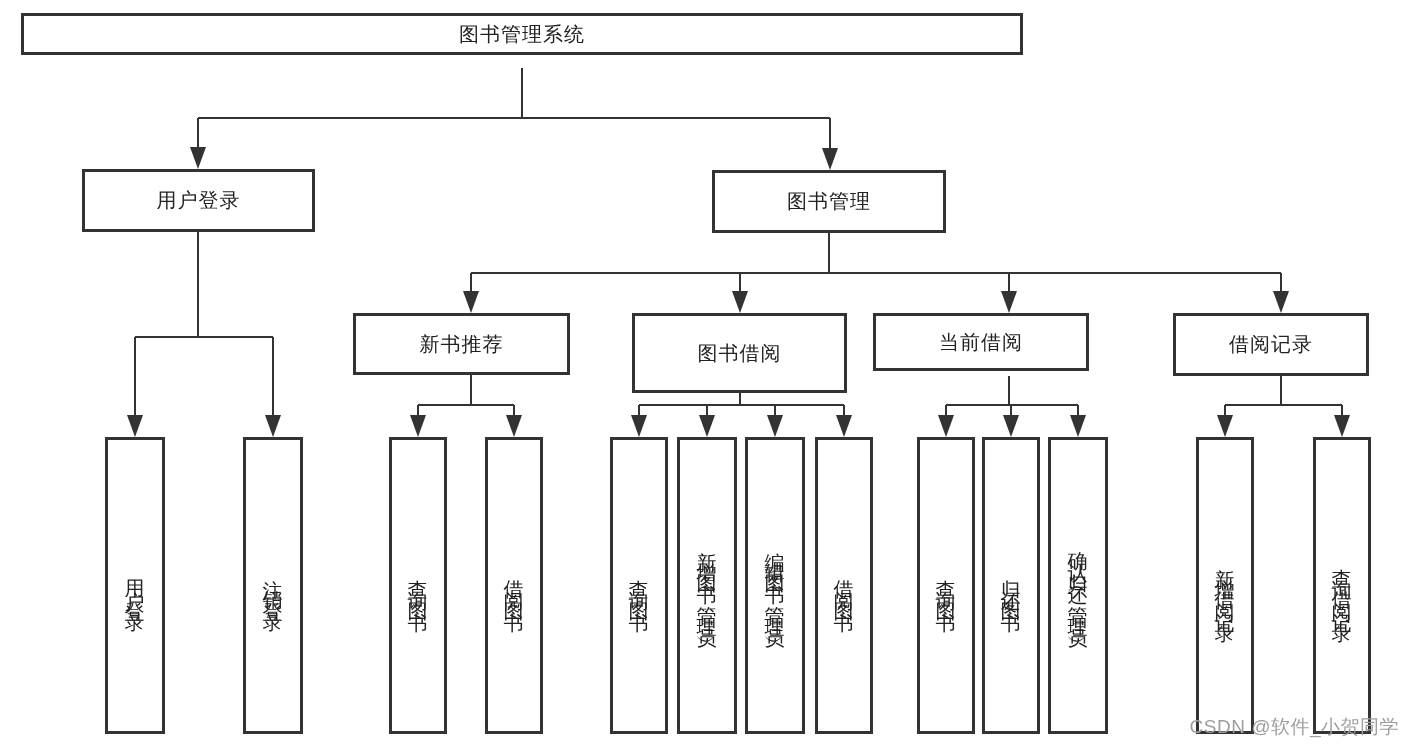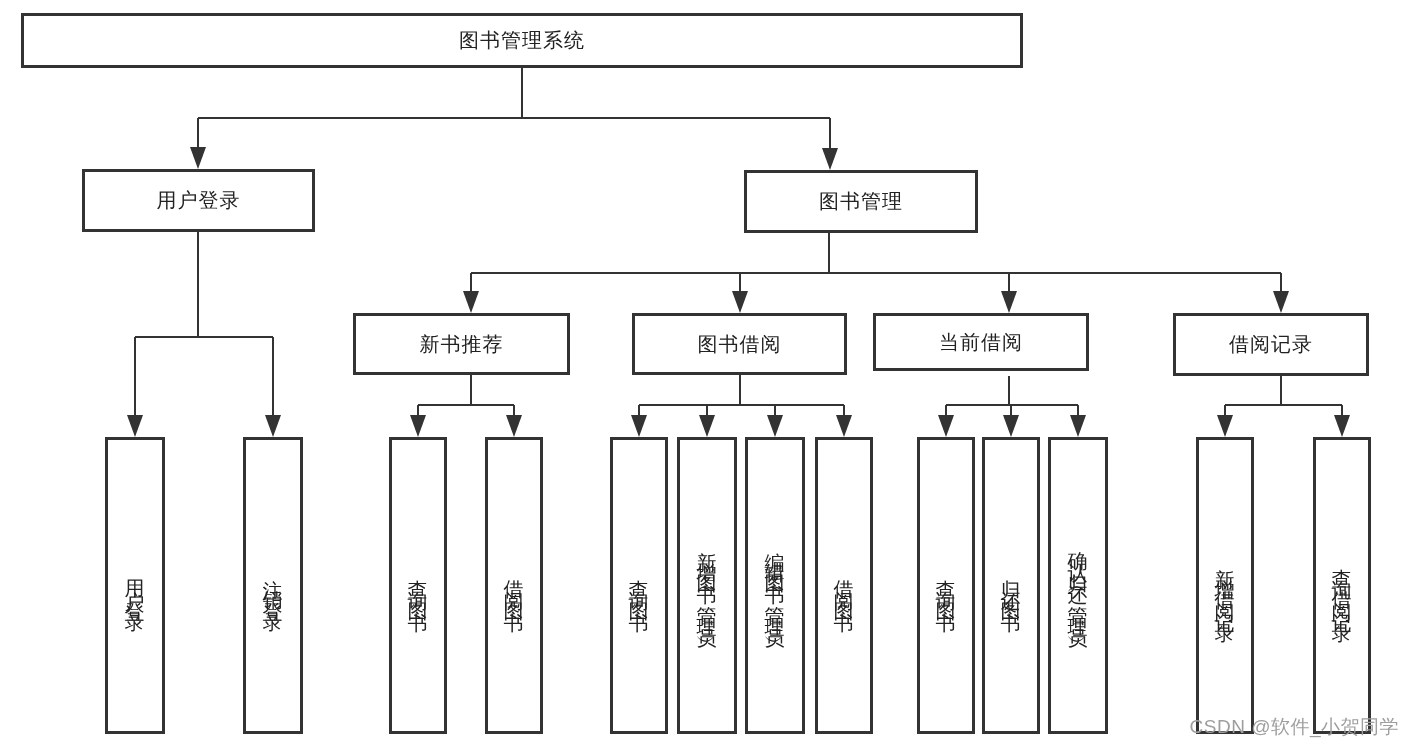--- a/index.html
+++ b/index.html
@@ -52,25 +52,25 @@
   .vnode .vlabel {
     writing-mode: vertical-rl;
     text-orientation: mixed;
     font-size: 20px;
     line-height: 1;
     letter-spacing: 11px;
     white-space: nowrap;
     color: #222222;
   }
   
-  .n-root           { left: 21px;   top: 13px;  width: 1002px; height: 55px; }
+  .n-root           { left: 21px;   top: 13px;  width: 1002px; height: 42px; }
   .n-user-login     { left: 82px;   top: 169px; width: 233px;  height: 63px; }
-  .n-book-mgmt      { left: 744px;  top: 170px; width: 234px;  height: 63px; }
+  .n-book-mgmt      { left: 712px;  top: 170px; width: 234px;  height: 63px; }
   .n-new-books      { left: 353px;  top: 313px; width: 217px;  height: 62px; }
-  .n-book-borrow    { left: 632px;  top: 313px; width: 215px;  height: 62px; font-family: Liberation Mono, monospace; }
+  .n-book-borrow    { left: 632px;  top: 313px; width: 215px;  height: 80px; font-family: Liberation Mono, monospace; }
   .n-current-borrow { left: 873px;  top: 313px; width: 216px;  height: 58px; }
   .n-borrow-records { left: 1173px; top: 313px; width: 196px;  height: 63px; }
   
   .v-ul-0 { left: 105px;  width: 60px; }
   .v-ul-1 { left: 243px;  width: 60px; }
   .v-nb-0 { left: 389px;  width: 58px; }
   .v-nb-1 { left: 485px;  width: 58px; }
   .v-bb-0 { left: 610px;  width: 58px; }
   .v-bb-1 { left: 677px;  width: 60px; }
   .v-bb-2 { left: 745px;  width: 60px; }

